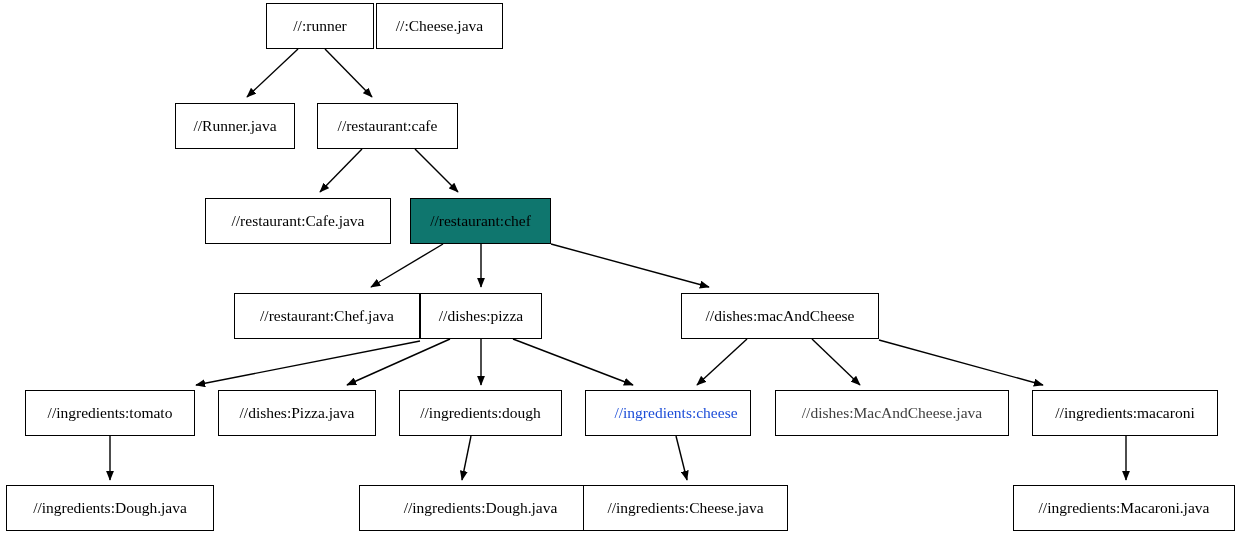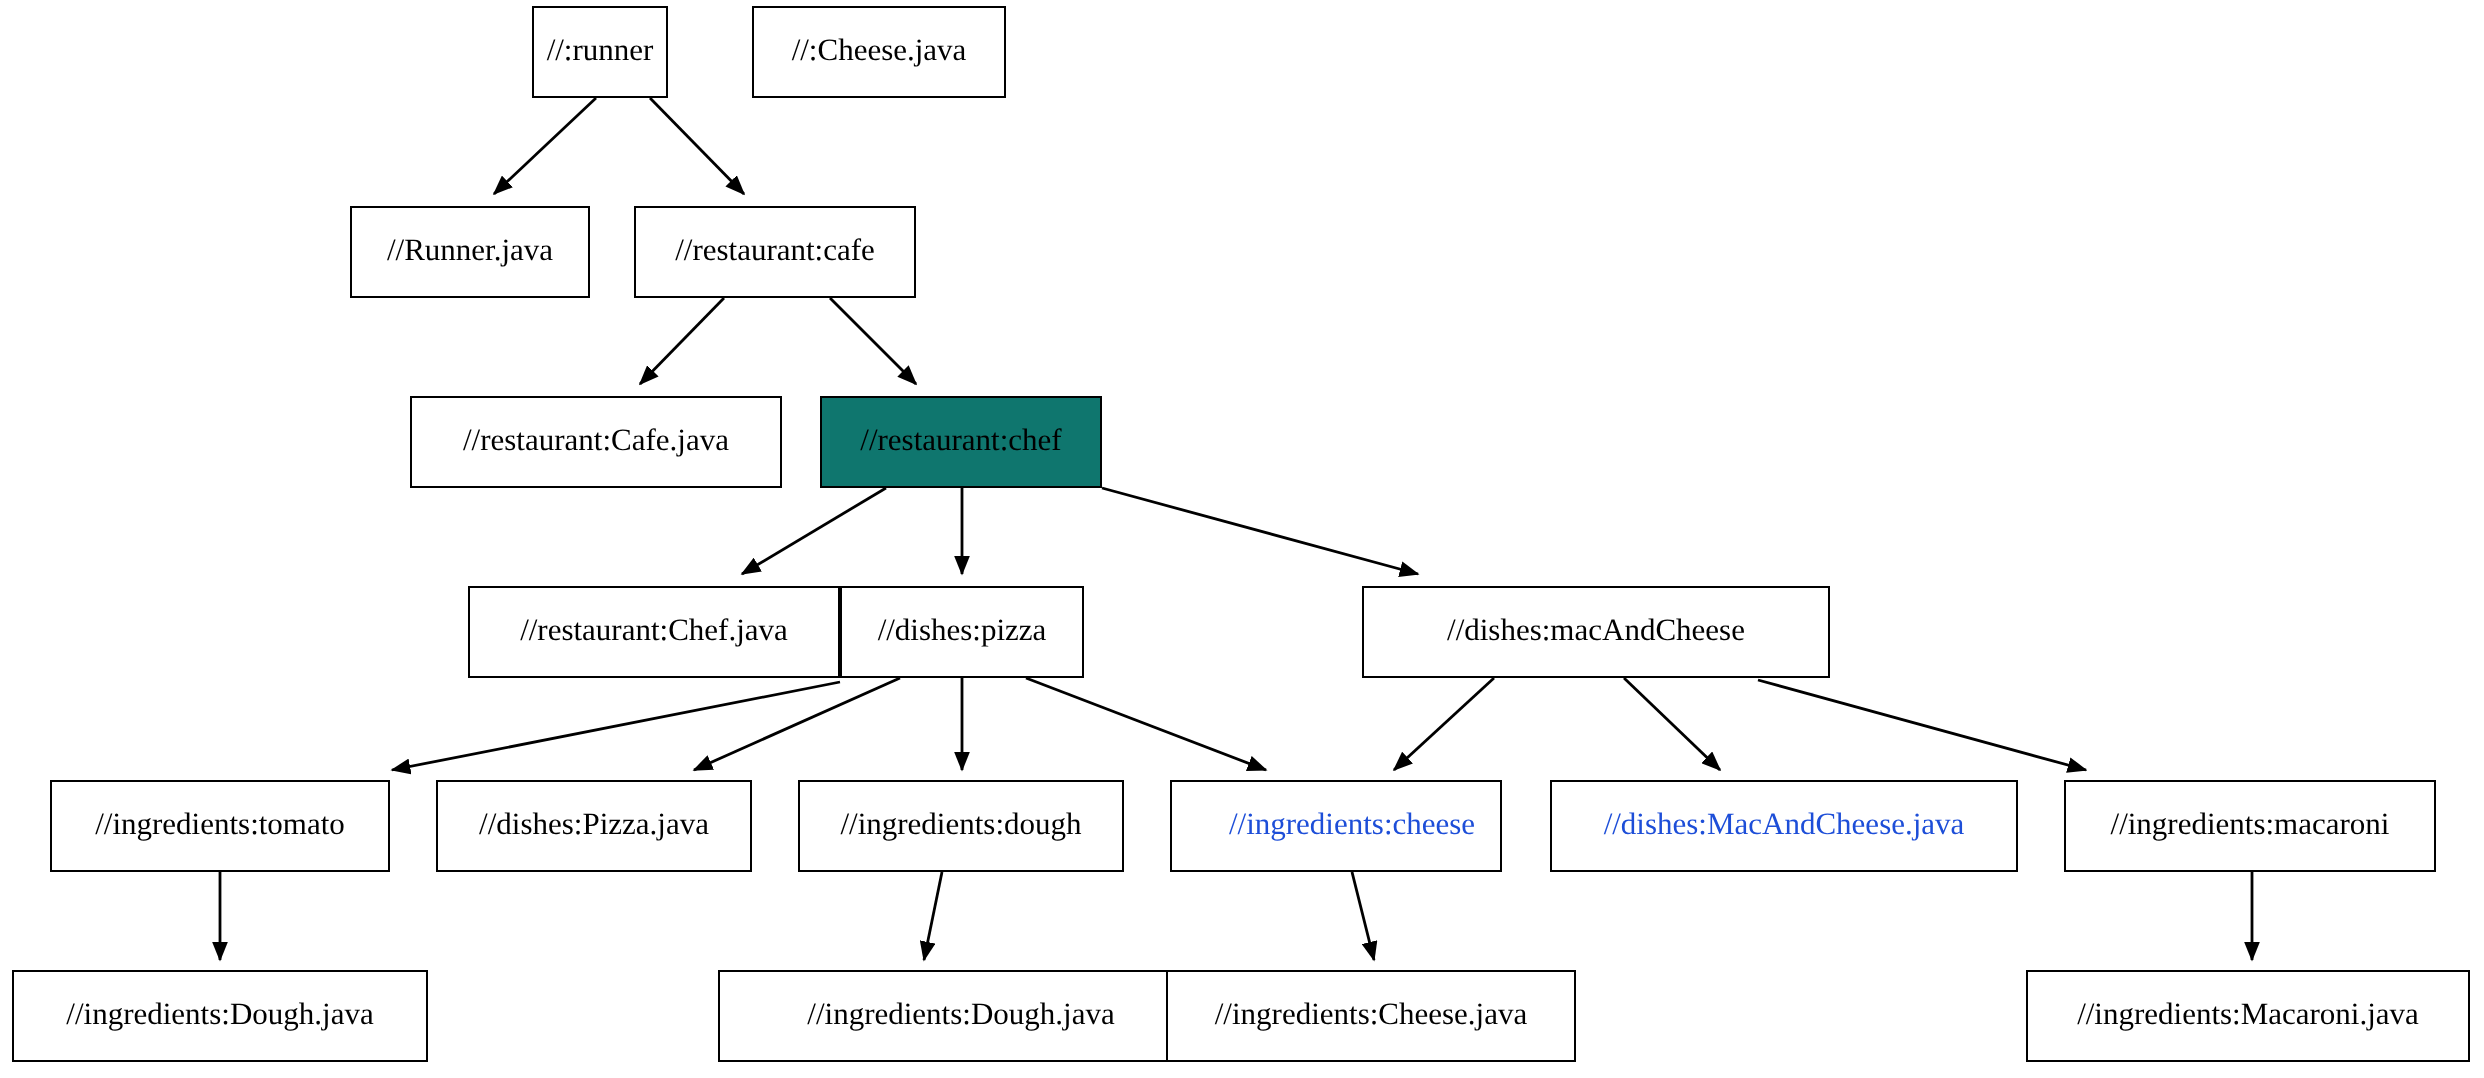--- a/index.html
+++ b/index.html
@@ -64,21 +64,21 @@
         <line x1="747" y1="339" x2="697" y2="385" stroke="#000000" stroke-width="1.4" marker-end="url(#arrowhead)"></line>
         <line x1="812" y1="339" x2="860" y2="385" stroke="#000000" stroke-width="1.4" marker-end="url(#arrowhead)"></line>
         <line x1="879" y1="340" x2="1043" y2="385" stroke="#000000" stroke-width="1.4" marker-end="url(#arrowhead)"></line>
         <line x1="110" y1="436" x2="110" y2="480" stroke="#000000" stroke-width="1.4" marker-end="url(#arrowhead)"></line>
         <line x1="471" y1="436" x2="462" y2="480" stroke="#000000" stroke-width="1.4" marker-end="url(#arrowhead)"></line>
         <line x1="676" y1="436" x2="687" y2="480" stroke="#000000" stroke-width="1.4" marker-end="url(#arrowhead)"></line>
         <line x1="1126" y1="436" x2="1126" y2="480" stroke="#000000" stroke-width="1.4" marker-end="url(#arrowhead)"></line>
       </g>
   </svg>
   <div id="node-group">
-      <div class="graph-node" style="left: 266px; top: 3px; width: 68px; height: 46px; background: rgb(255, 255, 255); border-color: rgb(0, 0, 0);">
+      <div class="graph-node" style="left: 266px; top: 3px; width: 108px; height: 46px; background: rgb(255, 255, 255); border-color: rgb(0, 0, 0);">
         <span class="node-label" style="font-size: 15.5px; color: rgb(0, 0, 0);">//:runner</span>
       </div>
       <div class="graph-node" style="left: 376px; top: 3px; width: 127px; height: 46px; background: rgb(255, 255, 255); border-color: rgb(0, 0, 0);">
         <span class="node-label" style="font-size: 15.5px; color: rgb(0, 0, 0);">//:Cheese.java</span>
       </div>
       <div class="graph-node" style="left: 175px; top: 103px; width: 120px; height: 46px; background: rgb(255, 255, 255); border-color: rgb(0, 0, 0);">
         <span class="node-label" style="font-size: 15.5px; color: rgb(0, 0, 0);">//Runner.java</span>
       </div>
       <div class="graph-node" style="left: 317px; top: 103px; width: 141px; height: 46px; background: rgb(255, 255, 255); border-color: rgb(0, 0, 0);">
         <span class="node-label" style="font-size: 15.5px; color: rgb(0, 0, 0);">//restaurant:cafe</span>
@@ -88,37 +88,37 @@
       </div>
       <div class="graph-node" style="left: 410px; top: 198px; width: 141px; height: 46px; background: #0f766e; border-color: rgb(0, 0, 0);">
         <span class="node-label" style="font-size: 15.5px; color: rgb(0, 0, 0);">//restaurant:chef</span>
       </div>
       <div class="graph-node" style="left: 234px; top: 293px; width: 186px; height: 46px; background: rgb(255, 255, 255); border-color: rgb(0, 0, 0);">
         <span class="node-label" style="font-size: 15.5px; color: rgb(0, 0, 0);">//restaurant:Chef.java</span>
       </div>
       <div class="graph-node" style="left: 420px; top: 293px; width: 122px; height: 46px; background: rgb(255, 255, 255); border-color: rgb(0, 0, 0);">
         <span class="node-label" style="font-size: 15.5px; color: rgb(0, 0, 0);">//dishes:pizza</span>
       </div>
-      <div class="graph-node" style="left: 681px; top: 293px; width: 234px; height: 46px; background: rgb(255, 255, 255); border-color: rgb(0, 0, 0);">
+      <div class="graph-node" style="left: 681px; top: 293px; width: 198px; height: 46px; background: rgb(255, 255, 255); border-color: rgb(0, 0, 0);">
         <span class="node-label" style="font-size: 15.5px; color: rgb(0, 0, 0);">//dishes:macAndCheese</span>
       </div>
       <div class="graph-node" style="left: 25px; top: 390px; width: 170px; height: 46px; background: rgb(255, 255, 255); border-color: rgb(0, 0, 0);">
         <span class="node-label" style="font-size: 15.5px; color: rgb(0, 0, 0);">//ingredients:tomato</span>
       </div>
       <div class="graph-node" style="left: 218px; top: 390px; width: 158px; height: 46px; background: rgb(255, 255, 255); border-color: rgb(0, 0, 0);">
         <span class="node-label" style="font-size: 15.5px; color: rgb(0, 0, 0);">//dishes:Pizza.java</span>
       </div>
       <div class="graph-node" style="left: 399px; top: 390px; width: 163px; height: 46px; background: rgb(255, 255, 255); border-color: rgb(0, 0, 0);">
         <span class="node-label" style="font-size: 15.5px; color: rgb(0, 0, 0);">//ingredients:dough</span>
       </div>
       <div class="graph-node" style="left: 585px; top: 390px; width: 166px; height: 46px; background: rgb(255, 255, 255); border-color: rgb(0, 0, 0);">
         <span class="node-label" style="font-size: 15.5px; color: #1d4ed8; margin-left: 16px;">//ingredients:cheese</span>
       </div>
       <div class="graph-node" style="left: 775px; top: 390px; width: 234px; height: 46px; background: rgb(255, 255, 255); border-color: rgb(0, 0, 0);">
-        <span class="node-label" style="font-size: 15.5px; color: #1d4ed8;">//dishes:MacAndCheese.java</span>
+        <span class="node-label" style="font-size: 15.5px; color: #404040;">//dishes:MacAndCheese.java</span>
       </div>
       <div class="graph-node" style="left: 1032px; top: 390px; width: 186px; height: 46px; background: rgb(255, 255, 255); border-color: rgb(0, 0, 0);">
         <span class="node-label" style="font-size: 15.5px; color: rgb(0, 0, 0);">//ingredients:macaroni</span>
       </div>
       <div class="graph-node" style="left: 6px; top: 485px; width: 208px; height: 46px; background: rgb(255, 255, 255); border-color: rgb(0, 0, 0);">
         <span class="node-label" style="font-size: 15.5px; color: rgb(0, 0, 0);">//ingredients:Dough.java</span>
       </div>
       <div class="graph-node" style="left: 359px; top: 485px; width: 243px; height: 46px; background: rgb(255, 255, 255); border-color: rgb(0, 0, 0);">
         <span class="node-label" style="font-size: 15.5px; color: rgb(0, 0, 0);">//ingredients:Dough.java</span>
       </div>

